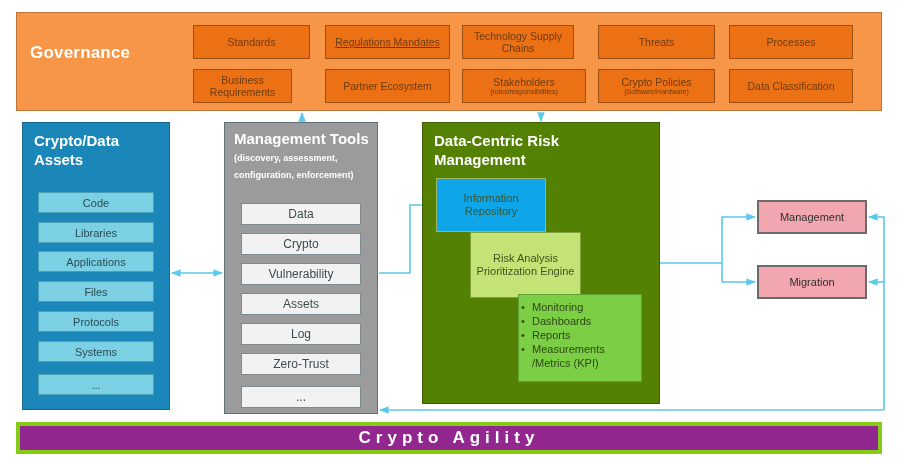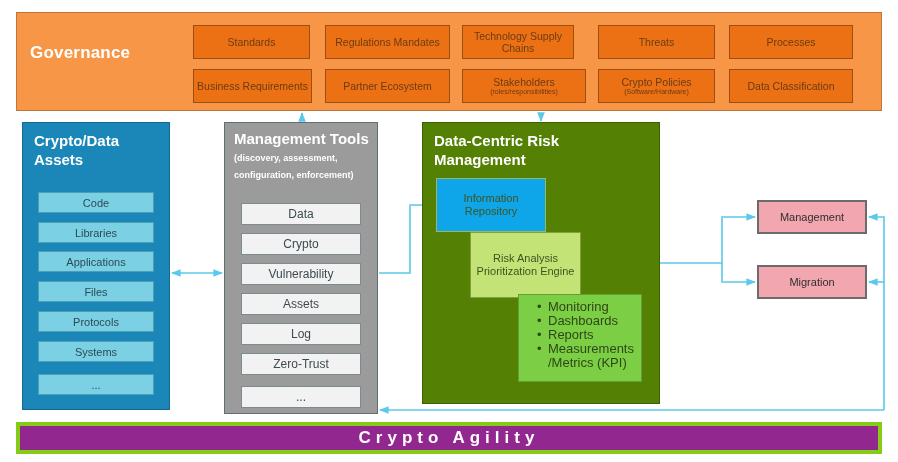--- a/index.html
+++ b/index.html
@@ -115,22 +115,22 @@
     border: 1px solid #7FA03B;
     color: #3F5320;
     font-size: 11px; line-height: 13px;
     display: flex; align-items: center; justify-content: center; text-align: center;
   }
   #monitoring-box {
     left: 518px; top: 294px; width: 124px; height: 88px;
     background: #7CCE45;
     border: 1px solid #5FA233;
     color: #2E4717;
-    font-size: 13px; line-height: 14px;
-    padding: 5px 4px 0 16px;
+    font-size: 11px; line-height: 14px;
+    padding: 5px 4px 0 0;
   }
   #monitoring-box ul { margin: 0; padding-left: 13px; list-style: none; }
   #monitoring-box li { position: relative; }
   #monitoring-box li.bulleted::before {
     content: "•"; position: absolute; left: -11px;
   }
 
   
   .pink-box {
     width: 110px; height: 34px;
@@ -194,34 +194,34 @@
       <path d="M 884 410 L 380 410" marker-end="url(#arrow)"></path>
     </g>
   </svg>
 
   <div class="abs" id="governance-banner"></div>
   <div class="abs" id="governance-title">Governance</div>
 
   <div class="abs gov-cell" style="left:193px; top:25px; width:117px;">
     <span>Standards</span>
   </div>
-  <div class="abs gov-cell" style="left:325px; top:25px; width:125px;">
+  <div class="abs gov-cell" style="left:325px; top:25px; width:125px;text-decoration:underline;">
     <span>Regulations Mandates</span>
   </div>
   <div class="abs gov-cell" style="left:462px; top:25px; width:112px;">
     <span>Technology Supply Chains</span>
   </div>
   <div class="abs gov-cell" style="left:598px; top:25px; width:117px;">
     <span>Threats</span>
   </div>
   <div class="abs gov-cell" style="left:729px; top:25px; width:124px;">
     <span>Processes</span>
   </div>
 
-  <div class="abs gov-cell" style="left:193px; top:69px; width:119px;">
+  <div class="abs gov-cell" style="left:193px; top:69px; width:99px;">
     <span>Business Requirements</span>
   </div>
   <div class="abs gov-cell" style="left:325px; top:69px; width:125px;">
     <span>Partner Ecosystem</span>
   </div>
   <div class="abs gov-cell" style="left:462px; top:69px; width:124px;">
     <span>Stakeholders</span>
     <span class="sub">(roles/responsibilities)</span>
   </div>
   <div class="abs gov-cell" style="left:598px; top:69px; width:117px;">

